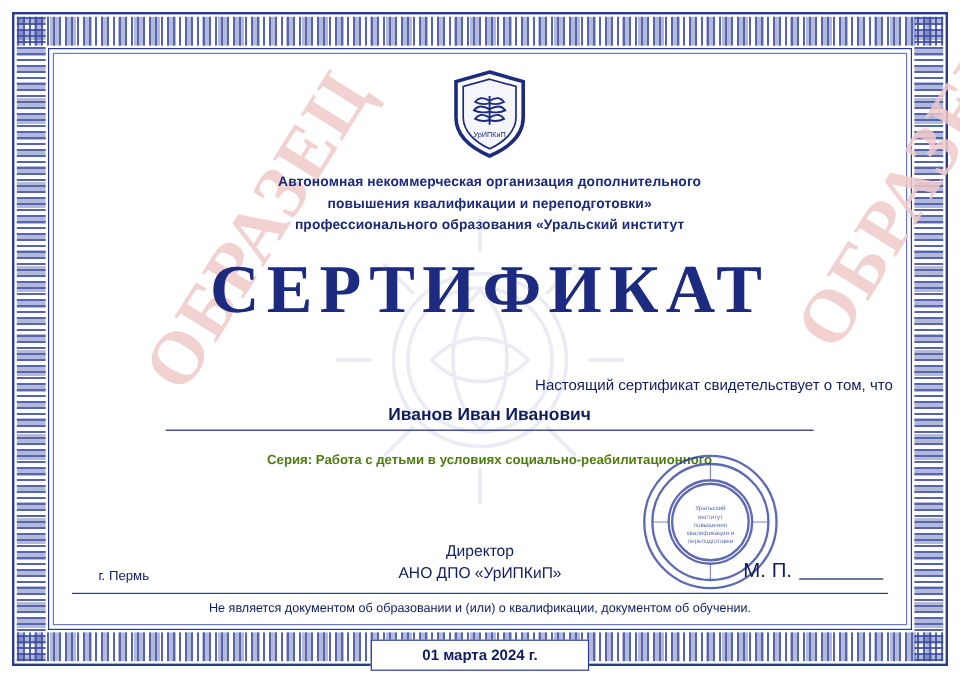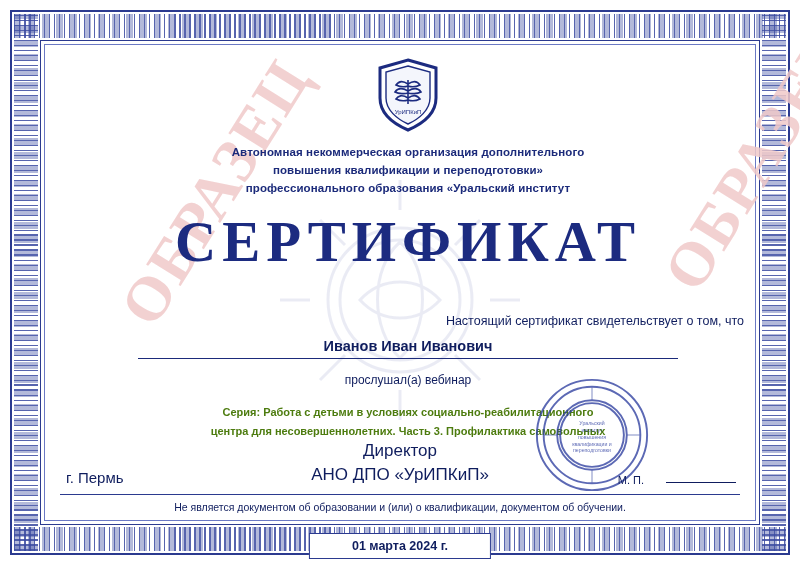--- a/index.html
+++ b/index.html
@@ -190,44 +190,44 @@
     position: absolute;
     left: 60px; right: 60px;
     bottom: 52px;
   }
   .sign-row {
     position: relative;
     height: 34px;
   }
   .city {
     position: absolute;
-    left: 6px;
+    left: 22px;
     bottom: 0;
-    font-size: 15px;
+    font-size: 11px;
     color: #0f1d5e;
   }
   .director {
     position: absolute;
     left: 50%;
     transform: translateX(-50%);
     bottom: -2px;
     text-align: center;
-    font-size: 17px;
+    font-size: 13px;
     color: #0f1d5e;
     line-height: 1.45;
   }
   .mp {
     position: absolute;
     right: 4px;
     bottom: 0;
-    font-size: 11px;
+    font-size: 17px;
     color: #0f1d5e;
     display: flex;
     align-items: flex-end;
-    gap: 22px;
+    gap: 6px;
     padding-left: 32px;
   }
   .mp-line {
     display: inline-block;
     width: 70px;
     height: 1px;
     background: #0f1d5e;
     margin-bottom: 3px;
   }
 
@@ -322,25 +322,23 @@
 
     <div class="title">СЕРТИФИКАТ</div>
 
     <div class="subtitle">Настоящий сертификат свидетельствует о том, что</div>
 
     <div class="name-row">
       <div class="name">Иванов Иван Иванович</div>
       <div class="rule"></div>
     </div>
 
-    <div class="action">прослушал(а) вебинар</div>
 
     <div class="course">
       <div>Серия: Работа с детьми в условиях социально-реабилитационного</div>
-      <div>центра для несовершеннолетних. Часть 3. Профилактика самовольных</div>
     </div>
   </div>
 
   <svg class="stamp" viewBox="0 0 120 120">
     <g fill="none" stroke="#2f3fa0" stroke-width="2">
       <circle cx="60" cy="60" r="57"></circle>
       <circle cx="60" cy="60" r="50"></circle>
       <circle cx="60" cy="60" r="36"></circle>
       <circle cx="60" cy="60" r="33"></circle>
     </g>

